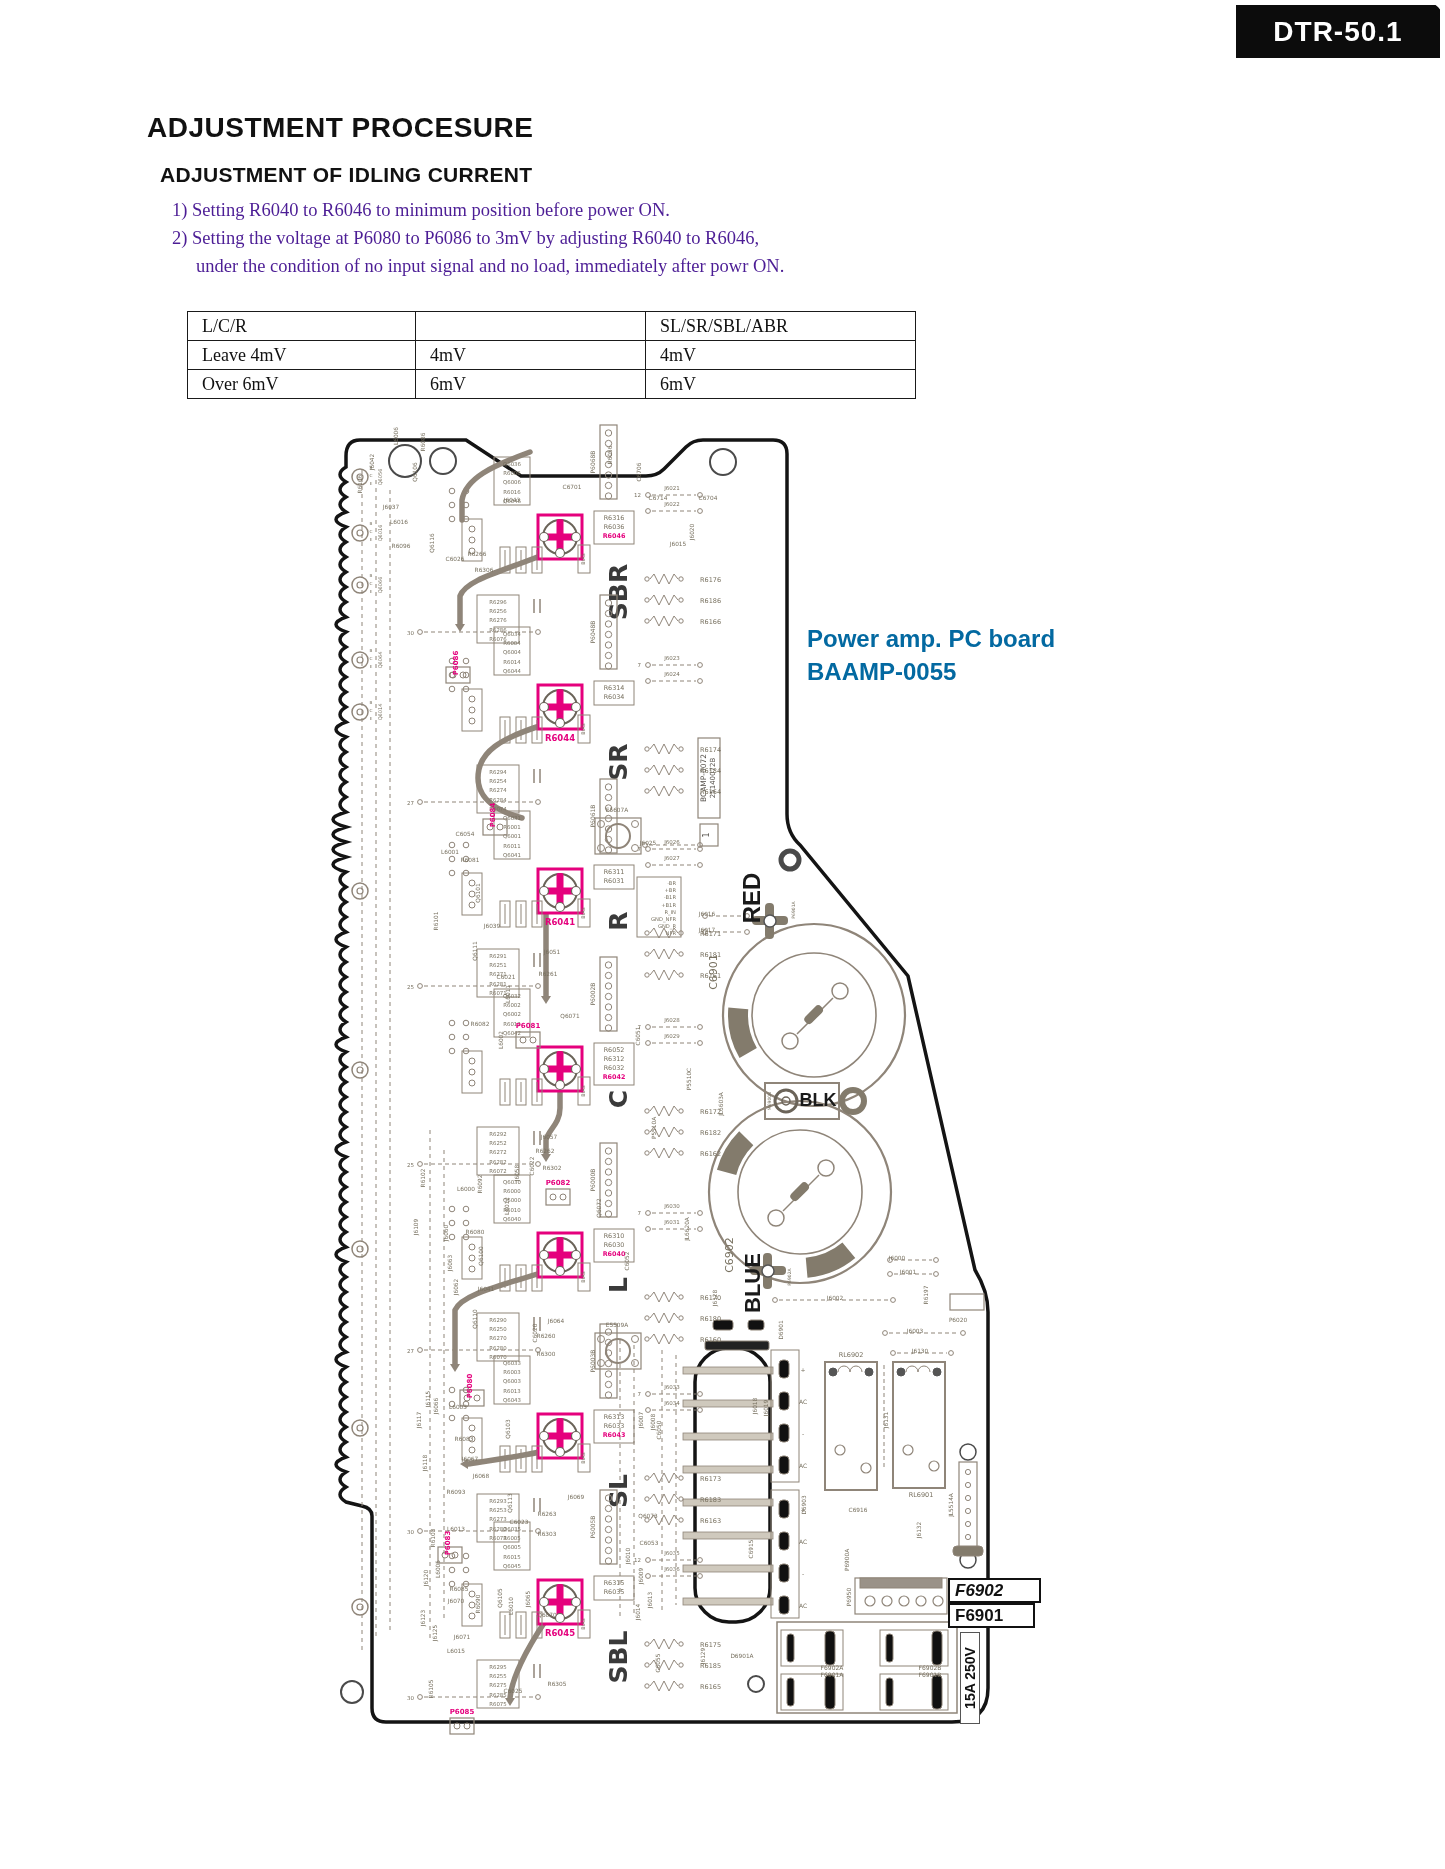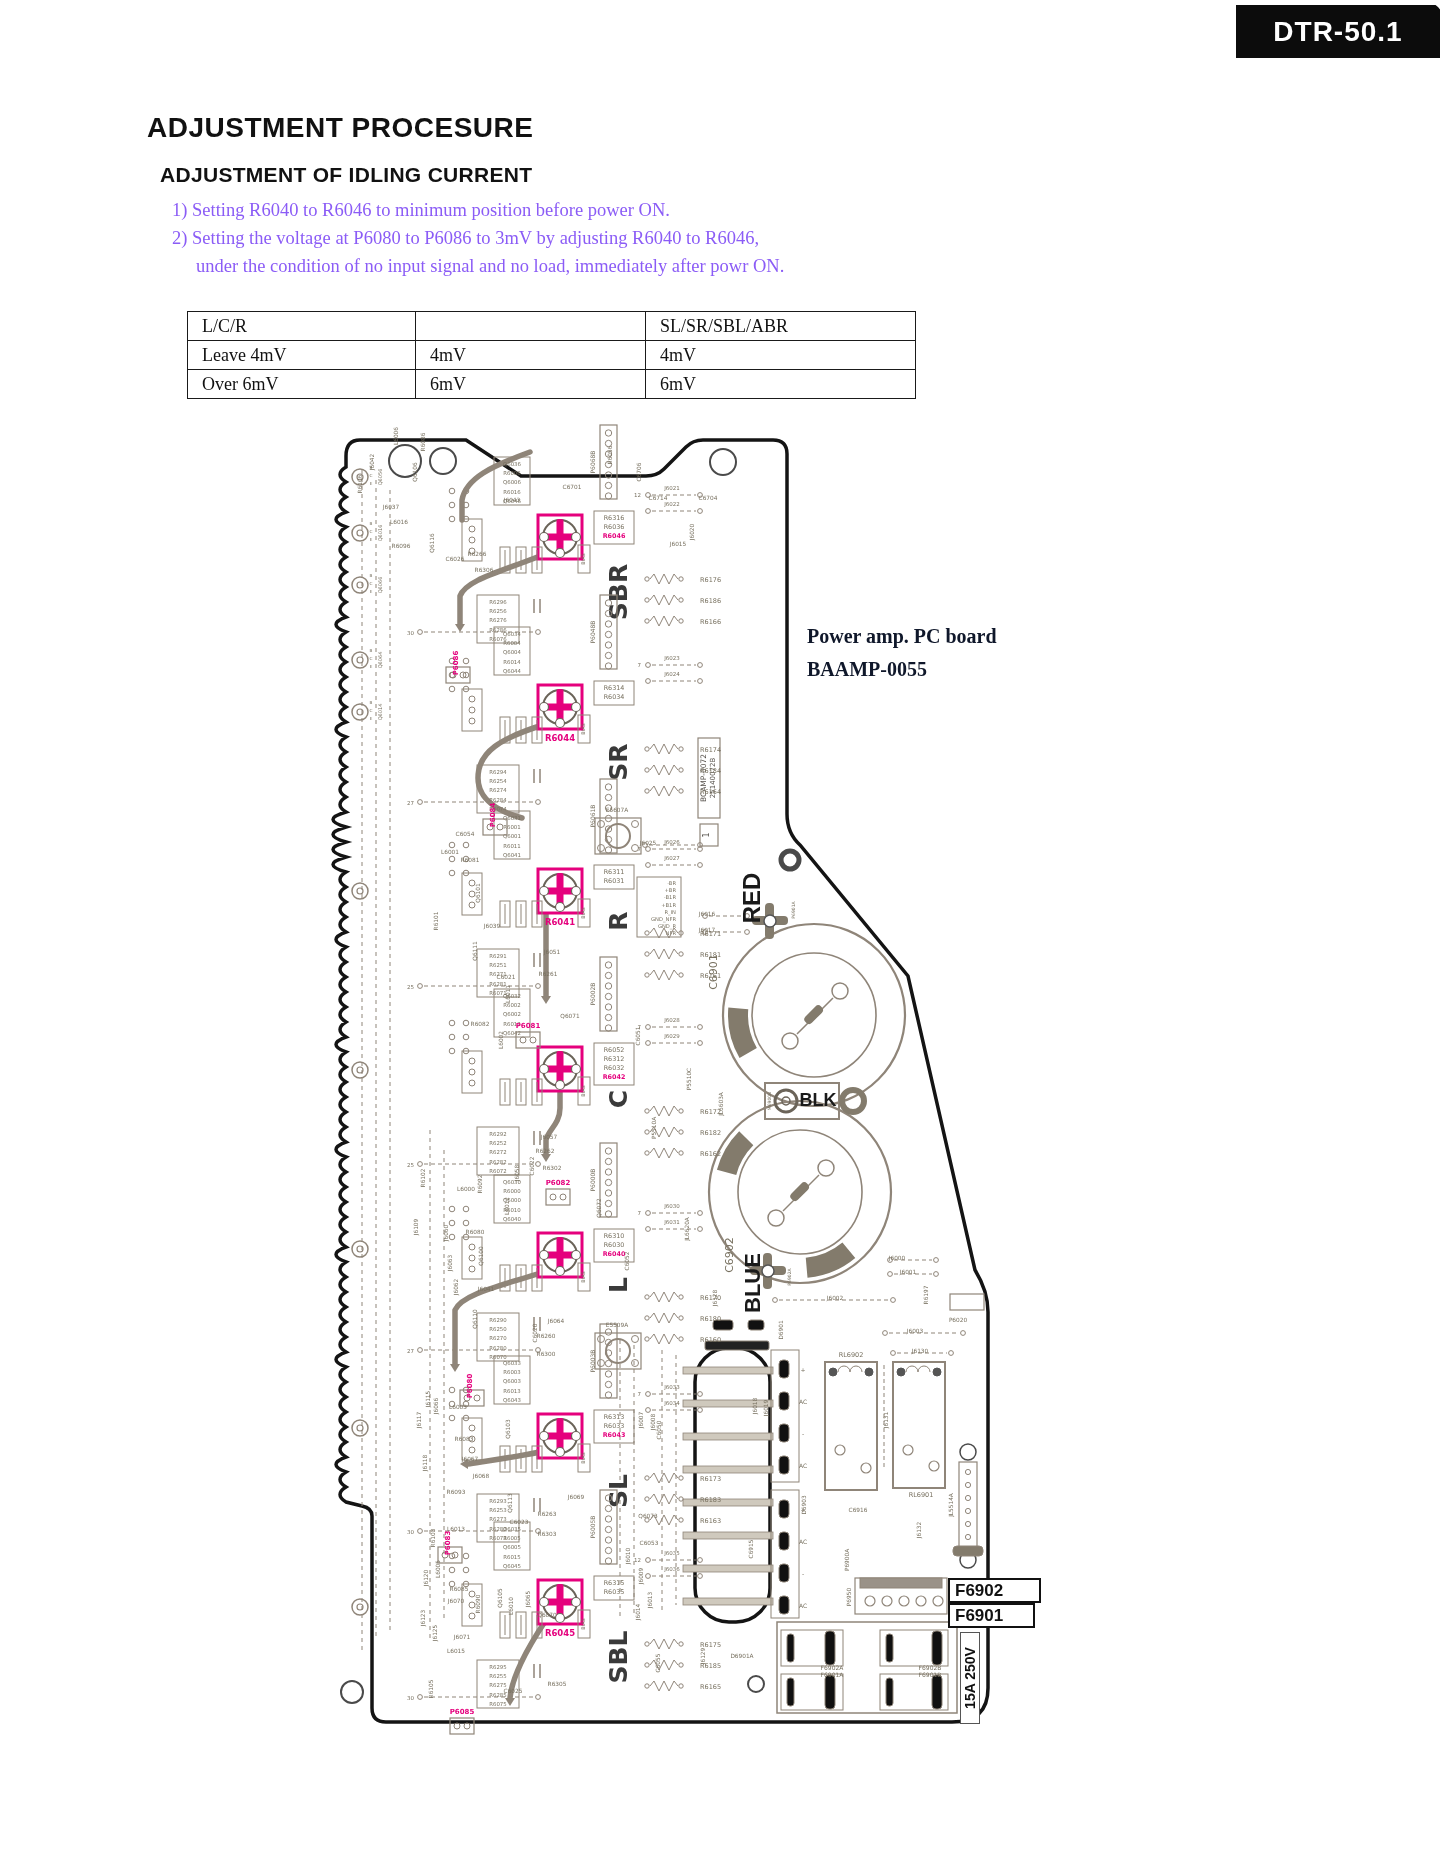--- a/index.html
+++ b/index.html
@@ -4,25 +4,25 @@
 <style>
   html,body{margin:0;padding:0;background:#fff;}
   .page{position:relative;width:1445px;height:1869px;background:#ffffff;overflow:hidden;
         font-family:"Liberation Sans",sans-serif;color:#111;border-radius:24px;}
   .abs{position:absolute;}
   .badge{left:1236px;top:5px;width:204px;height:53px;background:#0c0c0c;color:#fff;
          font-size:28px;font-weight:bold;display:flex;align-items:center;justify-content:center;
          letter-spacing:1px;}
   .title{left:147px;top:112px;font-size:28px;font-weight:bold;letter-spacing:.5px;}
   .subtitle{left:160px;top:163px;font-size:21px;font-weight:bold;letter-spacing:.3px;}
-  .step{font-family:"Liberation Serif",serif;font-size:18.5px;color:#8b5cf6;}
+  .step{font-family:"Liberation Serif",serif;font-size:18.5px;color:#4c1d95;}
   .spec{left:187px;top:311px;border-collapse:collapse;font-family:"Liberation Serif",serif;
         font-size:18px;}
   .spec td{border:1.5px solid #1a1a1a;height:28px;padding:0 0 0 14px;vertical-align:middle;margin-top:16px;}
-  .caption{font-family:Liberation Serif, serif;font-weight:bold;font-size:20px;color:#0f172a;}
+  .caption{font-family:Liberation Sans, sans-serif;font-weight:bold;font-size:24px;color:#0369a1;}
   .wire{font-weight:bold;color:#1a1a1a;text-align:center;}
   .fusebox{background:#fff;border:2.5px solid #111;font-weight:bold;font-size:17px;
            line-height:21px;padding-left:5px;z-index:5;}
   .rating{border:1.5px solid #555;background:#fff;font-weight:bold;font-size:14px;
           text-align:center;z-index:5;}
   svg text{font-family:"DejaVu Sans",sans-serif;}
 </style>
 </head>
 <body>
 
@@ -1054,17 +1054,17 @@
       <text x="547" y="1617" font-size="5.8" fill="#77705f" text-anchor="middle">Q6070</text>
     </svg>
 
   <div class="abs caption" style="left:807px;top:625px;">Power amp. PC board</div>
   <div class="abs caption" style="left:807px;top:658px;">BAAMP-0055</div>
 
   <div class="abs wire" style="left:712px;top:884px;width:80px;font-size:24px;transform:rotate(-90deg);">RED</div>
   <div class="abs wire" style="left:708px;top:1270px;width:90px;font-size:22px;transform:rotate(-90deg);">BLUE</div>
   <div class="abs wire" style="left:797px;top:1090px;width:42px;font-size:18px;">BLK</div>
 
-  <div class="abs fusebox" style="left:948px;top:1578px;width:84px;">F6902</div>
+  <div class="abs fusebox" style="left:948px;top:1578px;width:84px;font-style:italic;">F6902</div>
   <div class="abs fusebox" style="left:948px;top:1603px;width:78px;">F6901</div>
   <div class="abs rating" style="left:924px;top:1668px;width:90px;height:18px;line-height:18px;transform:rotate(-90deg);">15A 250V</div>
 
 </div>
 
 </body></html>

